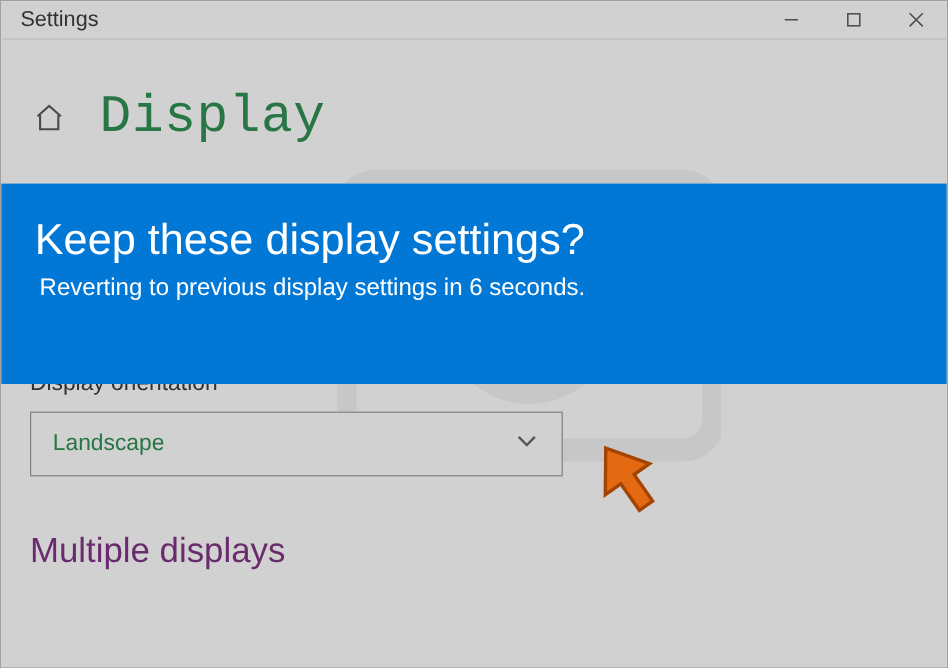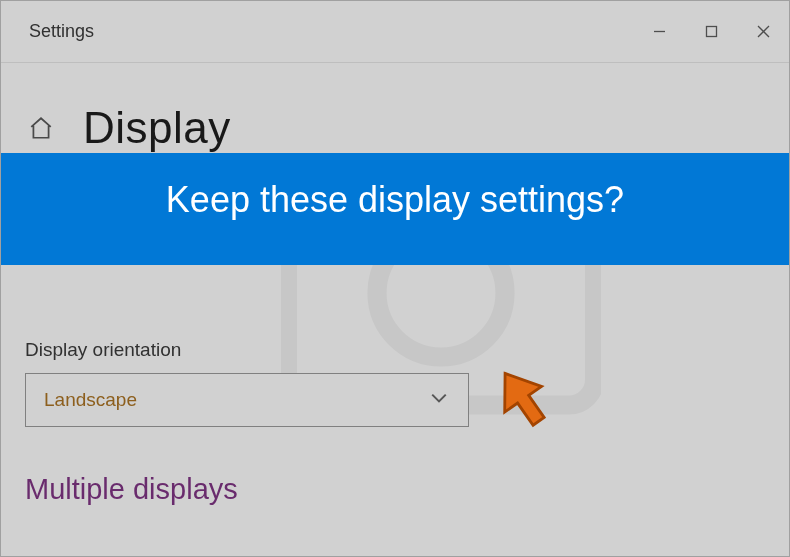--- a/index.html
+++ b/index.html
@@ -14,24 +14,24 @@
   .dim-overlay {
     position: absolute; inset: 0;
     background: rgba(90,90,90,0.28);
     pointer-events: none;
     z-index: 2;
   }
 
   
   .titlebar {
     position: relative;
-    height: 62px;
+    height: 32px;
     display: flex;
     align-items: center;
-    padding-left: 28px;
+    padding-left: 16px;
     border-bottom: 1px solid #e5e5e5;
   }
   .titlebar-title {
     font-size: 18px; font-weight: 400; color: #222;
   }
   .window-controls {
     margin-left: auto;
     display: flex;
     height: 100%;
   }
@@ -52,38 +52,39 @@
   .page-header {
     display: flex; align-items: center; gap: 26px;
     margin-bottom: 60px;
   }
   .page-header .home-icon {
     display: flex; align-items: center; justify-content: center;
     width: 32px; height: 32px;
   }
   .page-header .home-icon svg { width: 26px; height: 26px; stroke:#444; fill:none; stroke-width:1.6; }
   .page-title {
-    font-size: 44px; font-weight: 400; color: #000000;
+    font-size: 44px; font-weight: 400; color: #15803d;
     letter-spacing: 0.5px;
+    font-family: Liberation Mono, monospace;
   }
 
   .setting-group { margin-bottom: 46px; }
   .setting-label {
     font-size: 19px; color: #222; margin-bottom: 12px;
   }
   .dropdown {
     width: 444px; height: 54px;
     border: 1.6px solid #8f8f8f;
     background: #fff;
     display: flex; align-items: center;
     padding: 0 18px;
     position: relative;
   }
   .dropdown-value {
-    font-size: 19px; color: #a16207;
+    font-size: 19px; color: #15803d;
   }
   .dropdown-chevron {
     position: absolute; right: 20px; top: 50%; transform: translateY(-50%);
   }
   .dropdown-chevron svg { width: 18px; height: 18px; stroke:#555; fill:none; stroke-width:1.8; }
 
   .section-heading {
     font-size: 29px; font-weight: 400; color: #701a75;
     margin-top: 16px;
   }
@@ -94,21 +95,20 @@
     left: 0; right: 0;
     top: 152px;
     background: #0178d6;
     color: #fff;
     padding: 26px 28px 36px 28px;
     z-index: 5;
   }
   .modal-title {
     font-size: 36px; font-weight: 400;
     margin-bottom: 8px;
-    text-align: center;
   }
   .modal-text {
     font-size: 20px; font-weight: 300;
     margin-bottom: 32px;
     margin-left: 4px;
   }
   .modal-buttons {
     display: flex; justify-content: flex-end; gap: 30px;
     padding-right: 4px;
   }
@@ -202,20 +202,21 @@
   </div>
 
   <div class="section-heading">Multiple displays</div>
 
 </div>
 
 <div class="dim-overlay"></div>
 
 <div class="modal">
   <div class="modal-title">Keep these display settings?</div>
+  <div class="modal-text">Reverting to previous display settings in  6 seconds.</div>
   <div class="modal-buttons">
   </div>
 </div>
 
 <div class="pointer">
   <svg viewBox="0 0 64 64">
     <path d="M32 6 L52 34 L38 34 L38 58 L26 58 L26 34 L12 34 Z" fill="#e36a12" stroke="#a34400" stroke-width="2.5"></path>
   </svg>
 </div>
 

